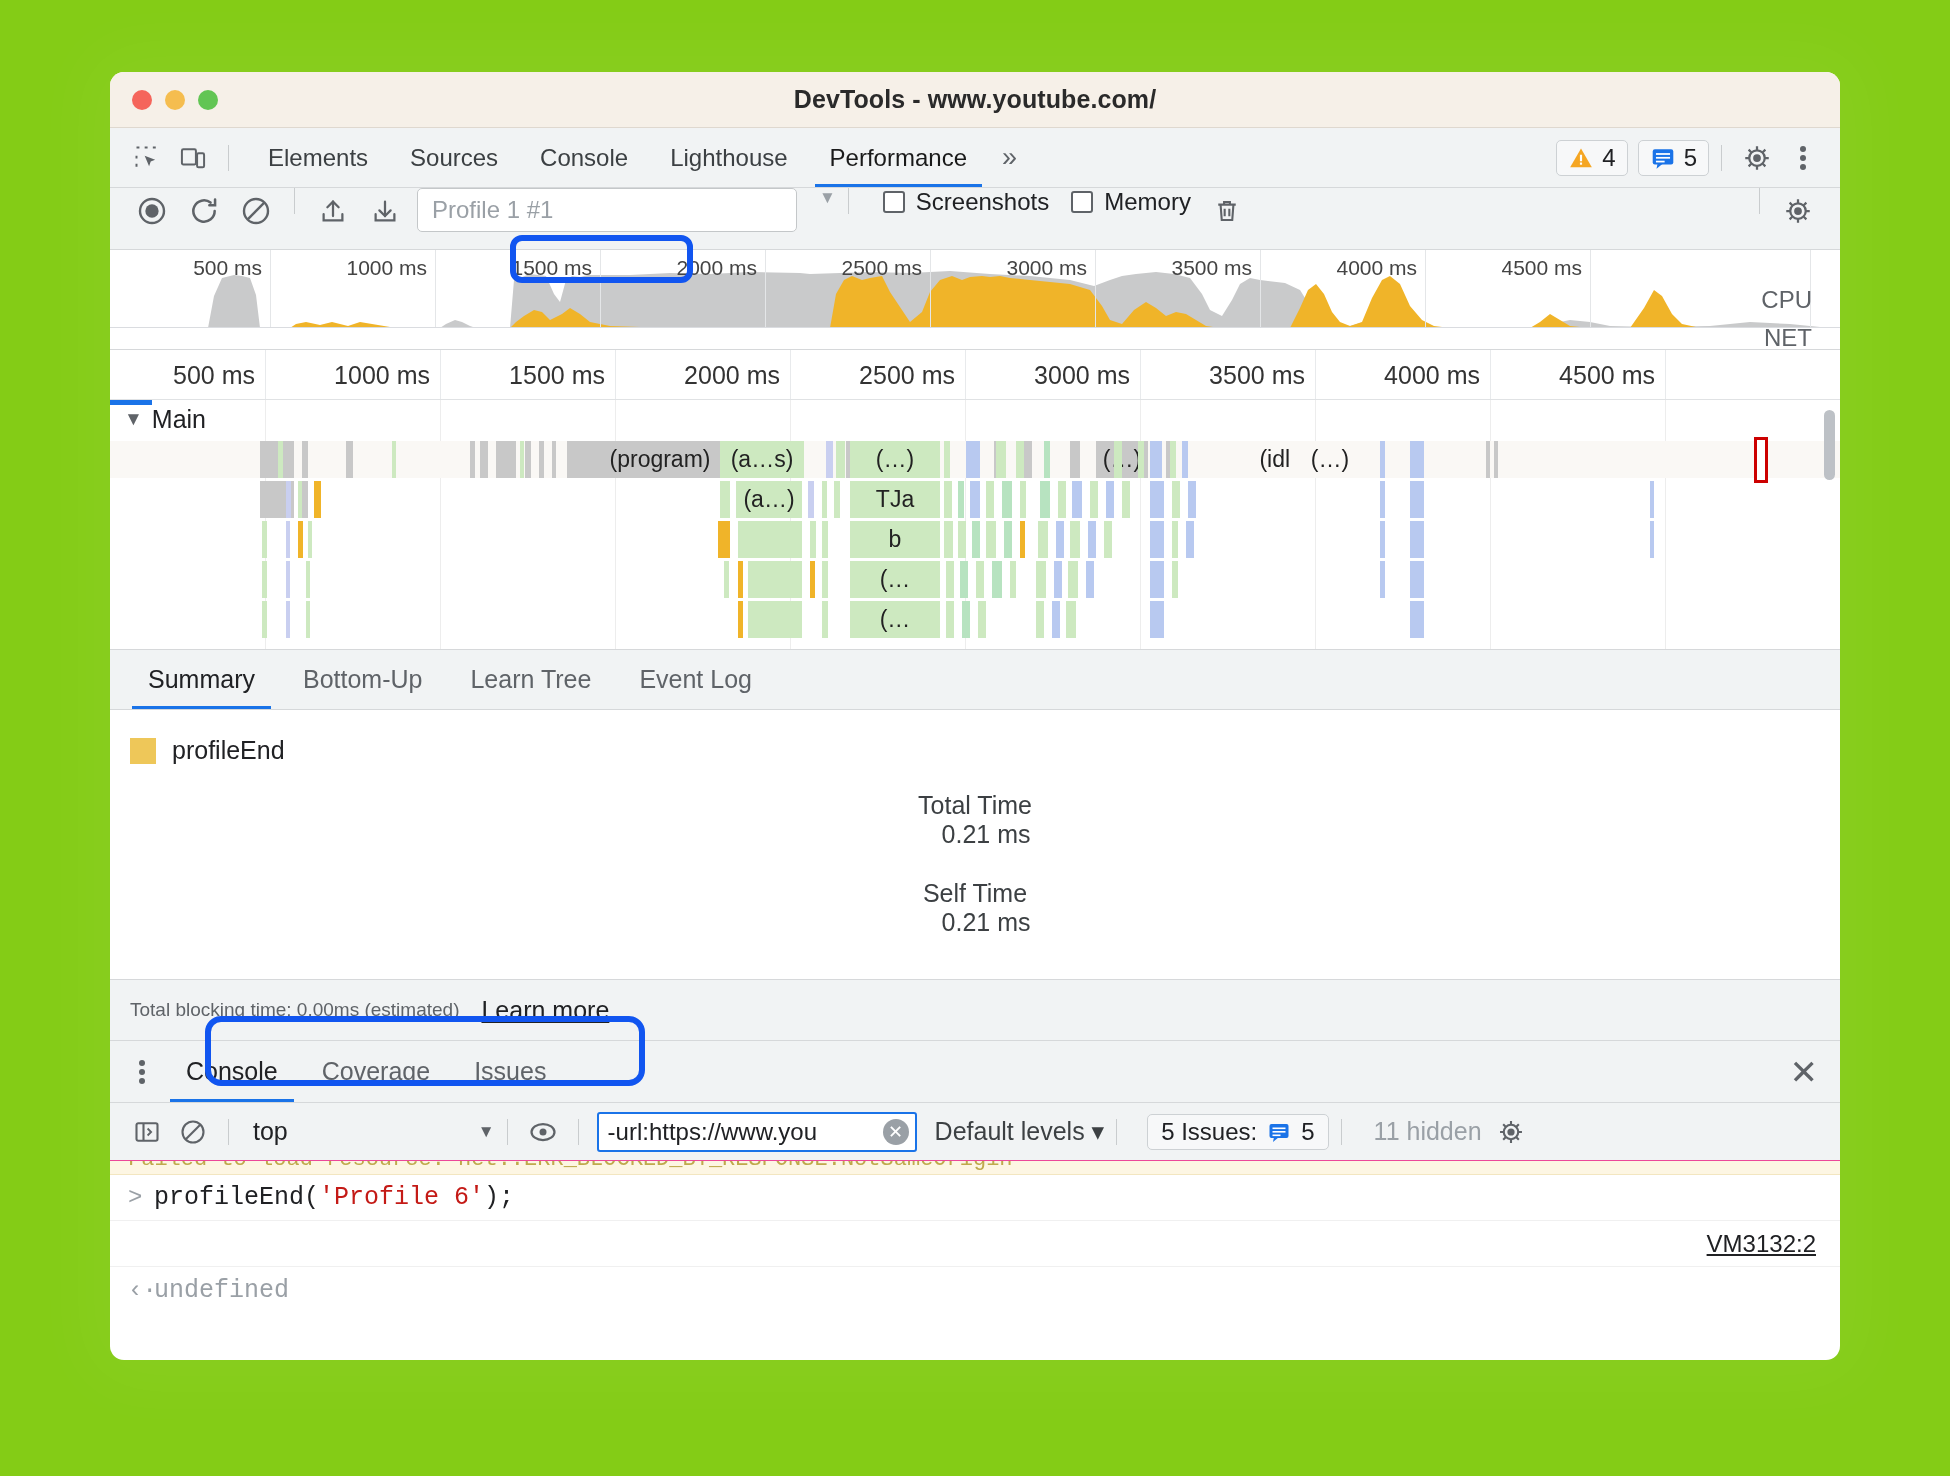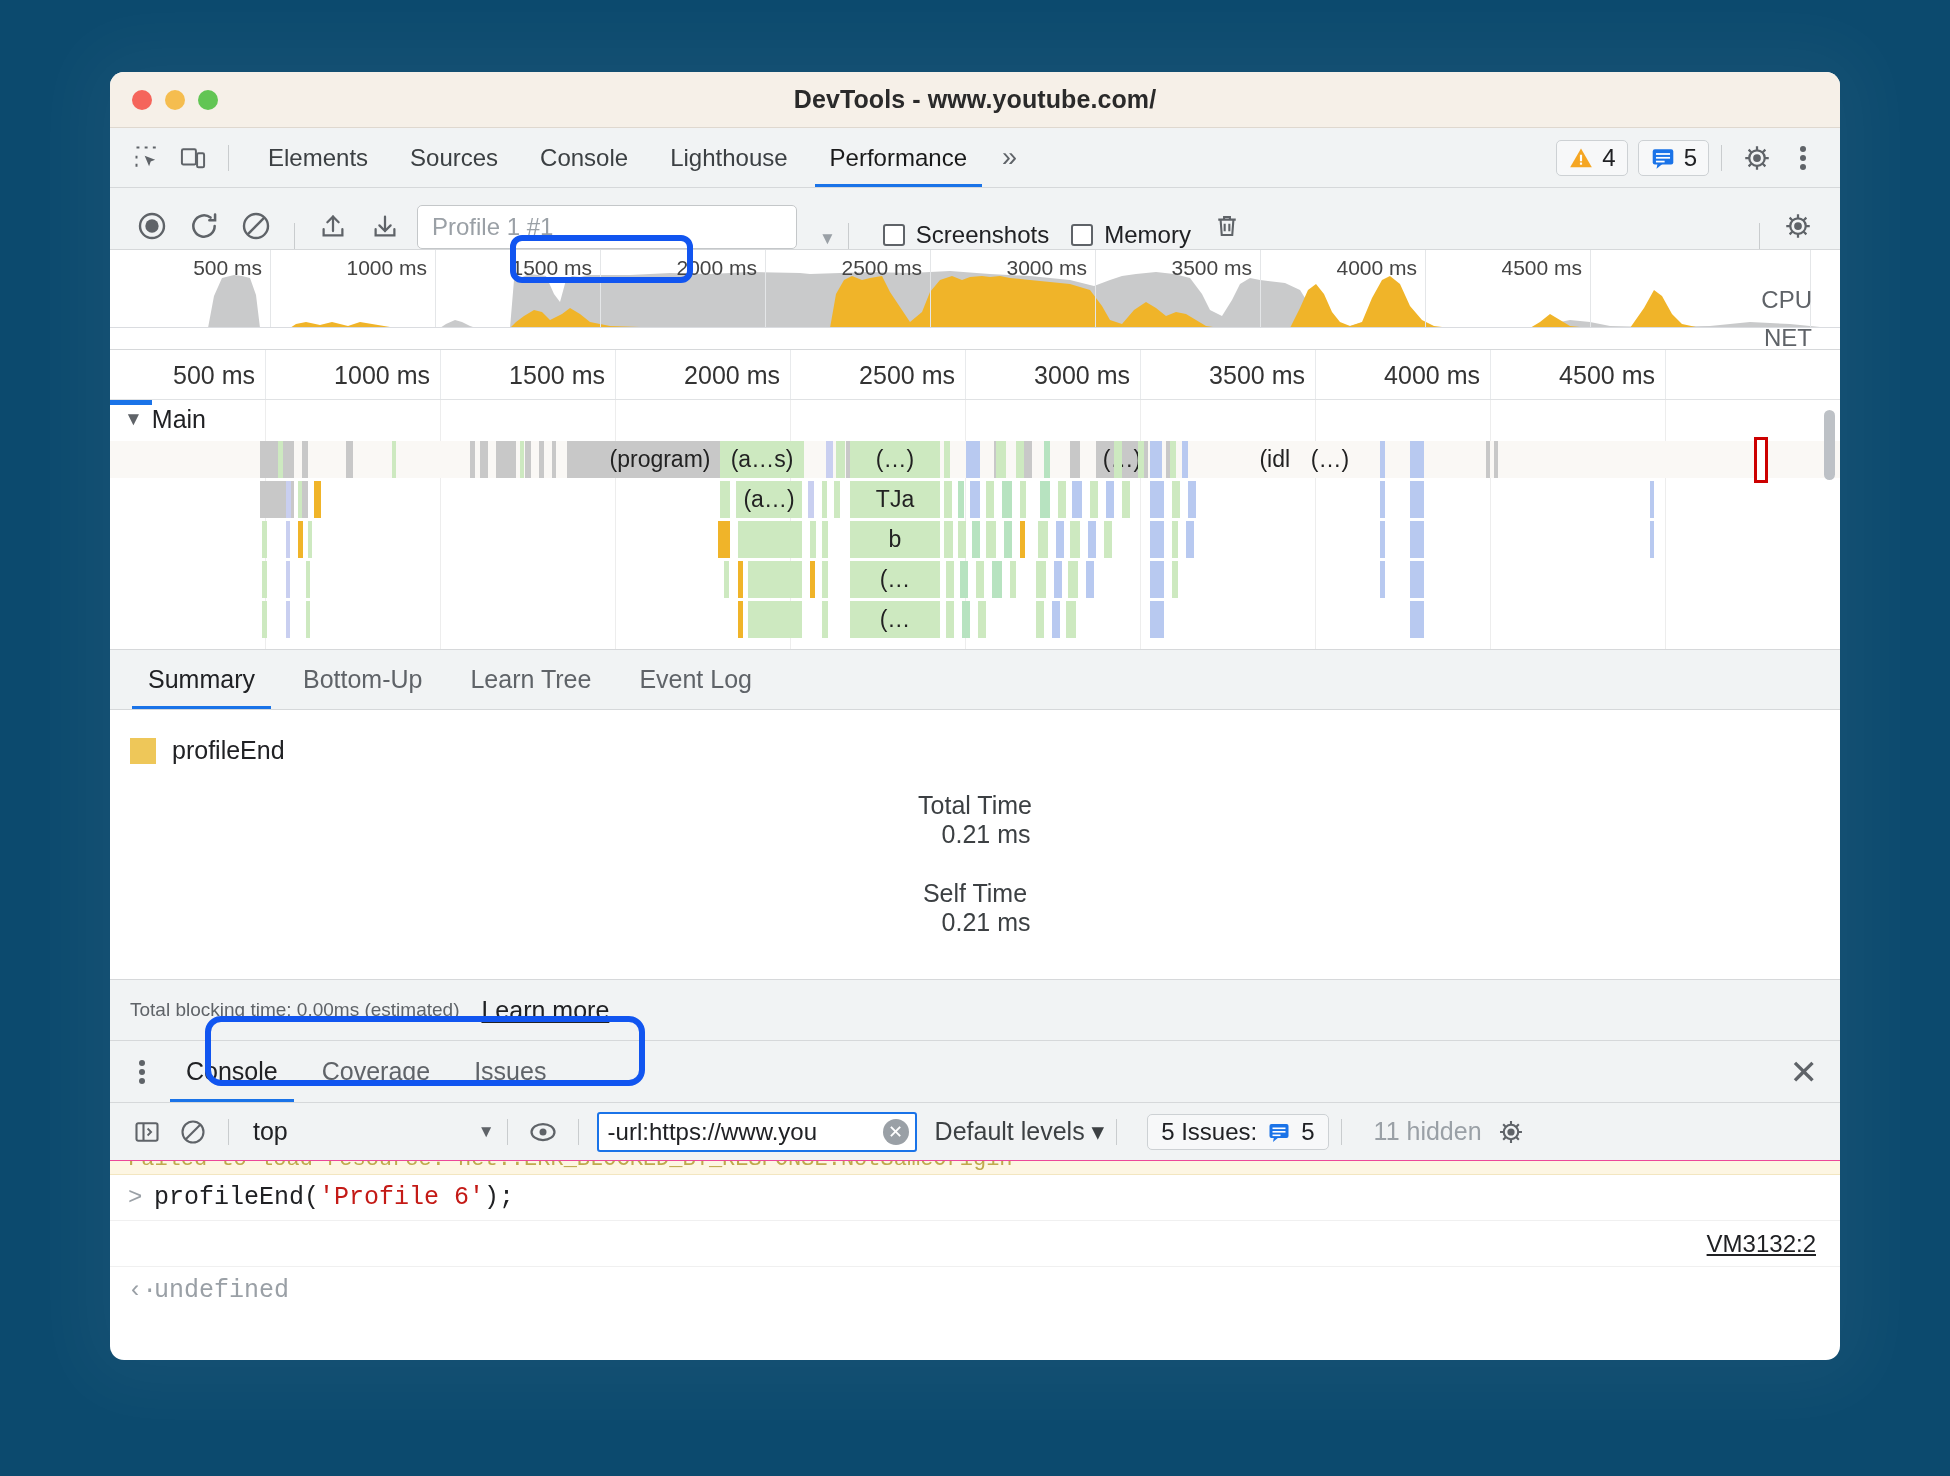--- a/index.html
+++ b/index.html
@@ -1,21 +1,21 @@
 <!DOCTYPE html>
 <html><head>
 <meta charset="utf-8">
 <style>
   * { box-sizing: border-box; margin: 0; padding: 0; }
   html, body {
     width: 1950px; height: 1476px;
     background: #000; overflow: hidden;
     font-family: "Liberation Sans", sans-serif;
   }
-  .stage { position: relative; width: 1950px; height: 1476px; background: #0c4a6e; }
+  .stage { position: relative; width: 1950px; height: 1476px; background: #84cc16; }
 
   .window {
     position: absolute; left: 110px; top: 72px;
     width: 1730px; height: 1288px;
     background: #fff; border-radius: 14px;
     overflow: hidden;
     box-shadow: 0 0 70px 28px rgba(255,255,255,0.045);
   }
 
   
@@ -60,21 +60,21 @@
   .badge {
     display: flex; align-items: center; gap: 8px;
     border: 1px solid #cdd1d4; border-radius: 5px;
     padding: 3px 11px; margin-left: 10px; cursor: pointer; background: #f7f8f9;
   }
   .badge-num { font-size: 24px; color: #202124; }
 
   
   .perfbar {
     height: 62px; background: #f1f3f4; border-bottom: 1px solid #d6d8da;
-    display: flex; align-items: flex-end; padding: 0 16px; position: relative;
+    display: flex; align-items: flex-start; padding: 0 16px; position: relative;
   }
   .pb-icon { width: 52px; height: 46px; display: flex; align-items: center; justify-content: center; cursor: pointer; color: #5f6368; }
   .profile-select {
     position: relative; display: flex; align-items: center;
     width: 380px; height: 44px; background: #fff;
     border: 1px solid #c4c7c9; border-radius: 5px; padding: 0 14px;
     margin-left: 6px; cursor: pointer;
   }
   .profile-name { font-size: 24px; color: #9aa0a6; }
   .sel-arrow { font-size: 17px; color: #9aa0a6; margin-left: 22px; cursor: pointer; }

